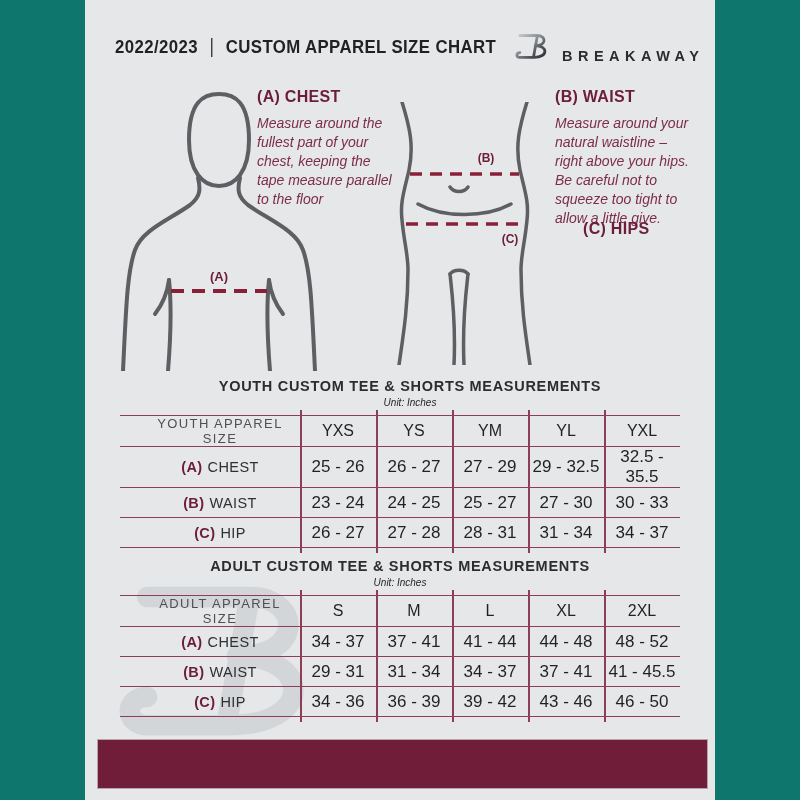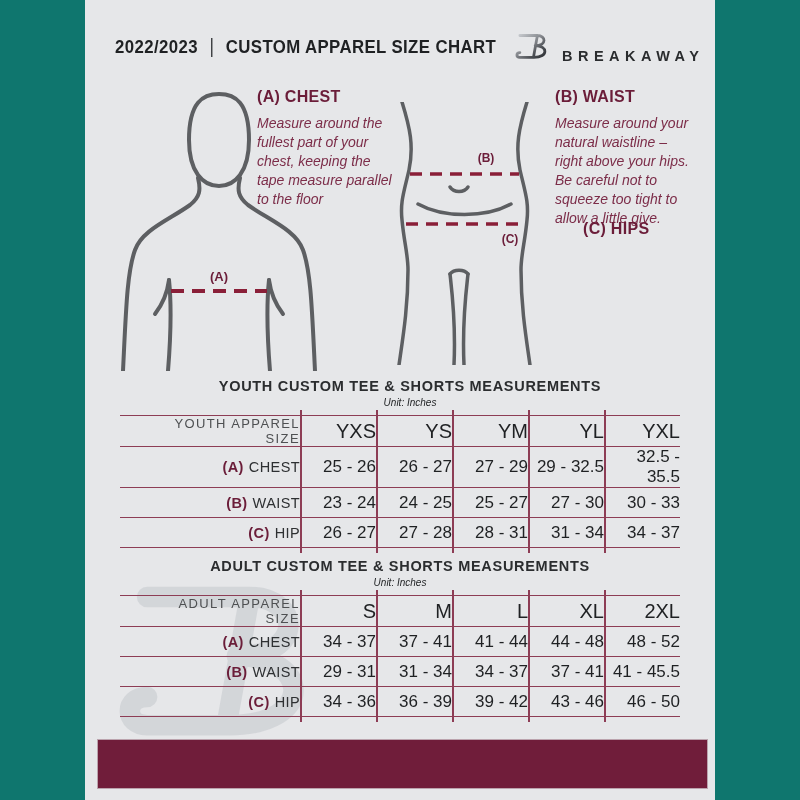--- a/index.html
+++ b/index.html
@@ -43,24 +43,24 @@
   .tbl-title{font-size:14.5px;font-weight:700;letter-spacing:.7px;color:#2b2d2f;}
   .tbl-unit{font-size:10px;font-style:italic;color:#1d1f21;margin-top:3px;}
 
   
   .table-wrap{position:relative;width:560px;margin:7px auto 0;z-index:2;}
   table.size-table{width:100%;border-collapse:collapse;table-layout:fixed;}
   table.size-table col.c-label{width:180px;}
   table.size-table col.c-size{width:76px;}
   table.size-table tr{border-top:1.5px solid var(--line);}
   table.size-table tr:last-child{border-bottom:1.5px solid var(--line);}
-  table.size-table th,table.size-table td{height:30px;text-align:right;vertical-align:middle;font-weight:400;}
+  table.size-table th,table.size-table td{height:30px;text-align:center;vertical-align:middle;font-weight:400;}
   table.size-table th{height:31px;}
   th.label-col{color:#4e5052;font-size:13px;letter-spacing:1.4px;text-align:left;padding-left:20px;font-weight:400;}
-  th.size-col{font-size:20px;font-weight:700;color:#1f2123;}
+  th.size-col{font-size:16px;font-weight:700;color:#1f2123;}
   td.label-col{text-align:left;padding-left:20px;font-size:14.5px;color:#2e3032;letter-spacing:.4px;}
   td.label-col .prefix{color:var(--maroon-dark);font-weight:700;margin-right:5px;}
   td.val{font-size:17px;color:#1f2123;}
   .vline{position:absolute;top:-5px;bottom:-5px;width:1.5px;background:var(--line);}
   .v1{left:180px;} .v2{left:256px;} .v3{left:332px;} .v4{left:408px;} .v5{left:484px;}
 
   
   .watermark{position:absolute;left:14px;top:556px;z-index:1;pointer-events:none;}
 
   

